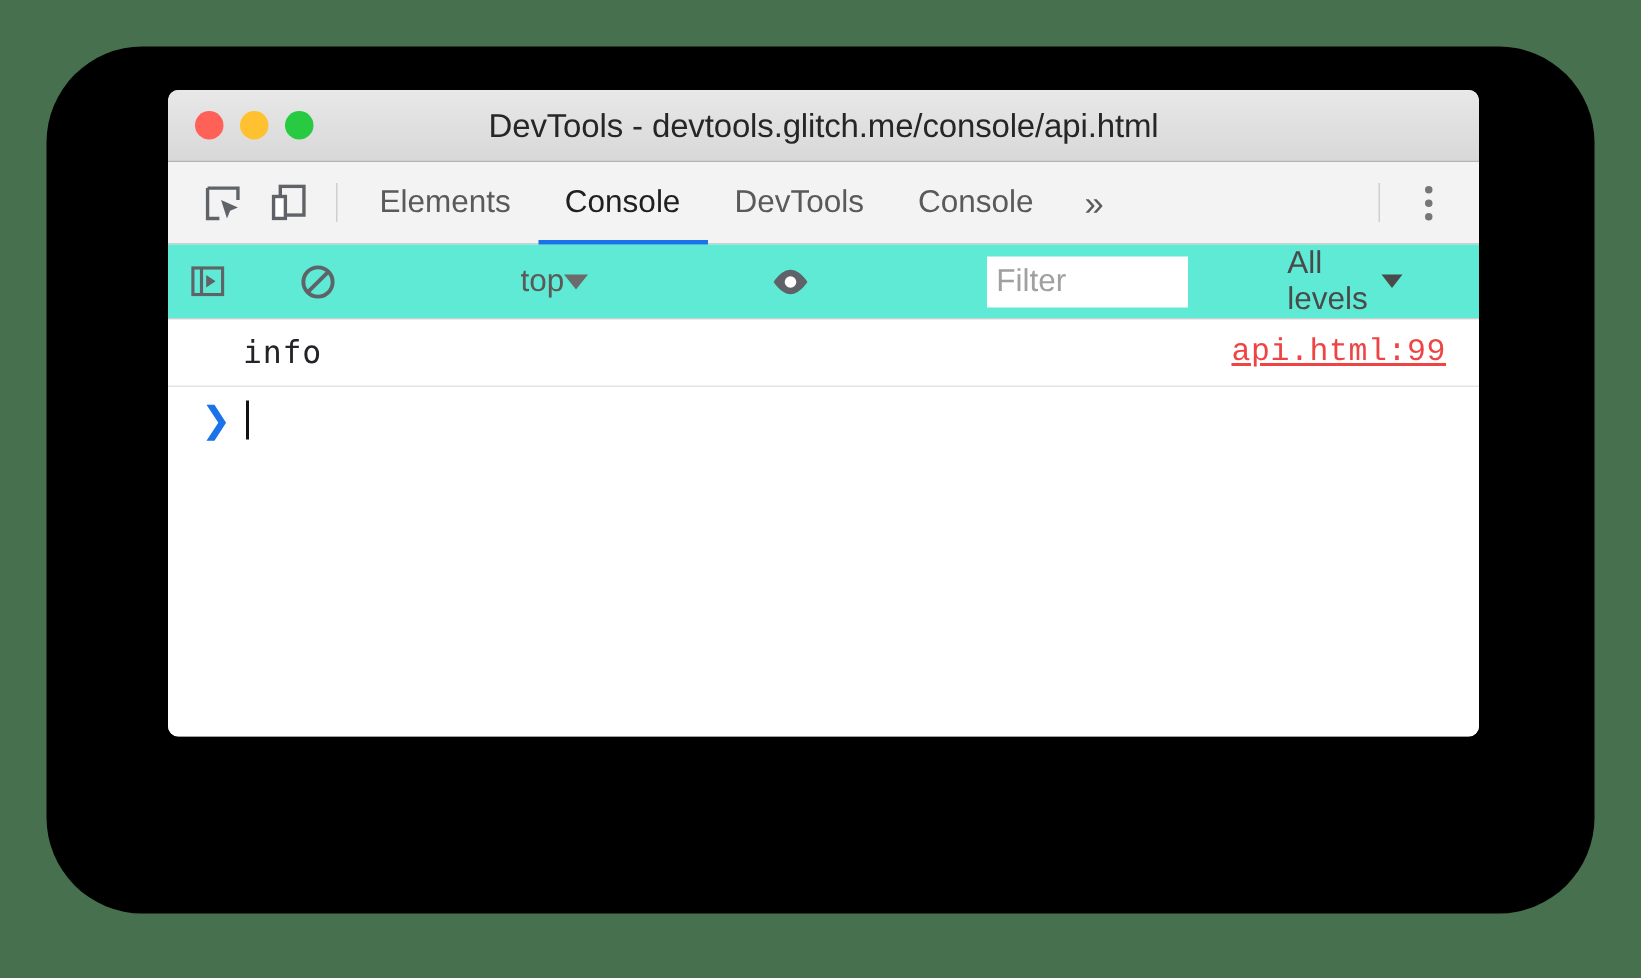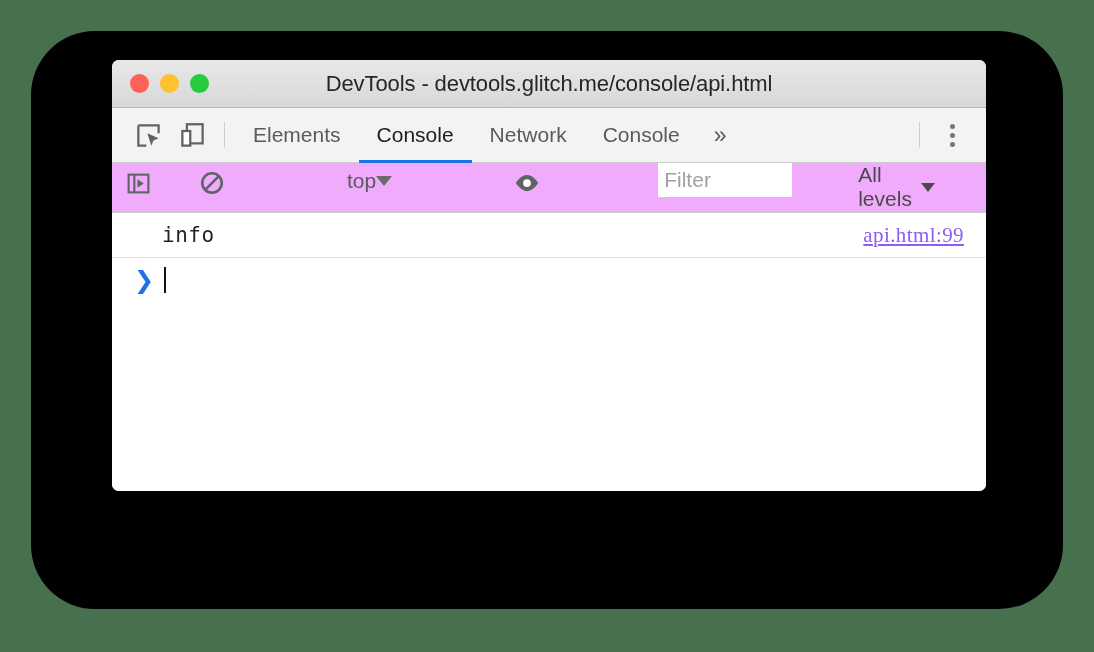--- a/index.html
+++ b/index.html
@@ -133,24 +133,24 @@
     align-items: center;
   }
   .dots i {
     width: 5px; height: 5px; border-radius: 50%;
     background: #767676; display: block;
   }
 
   
   #console-toolbar {
     height: 50px;
-    background: #f0abfc;
+    background: #5eead4;
     border-bottom: 1px solid #cdcdcd;
     display: flex;
-    align-items: flex-start;
+    align-items: center;
     padding-left: 14px;
     gap: 48px;
   }
 
   #context-select {
     display: flex;
     align-items: center;
     width: 290px;
     height: 36px;
     font-size: 21px;
@@ -213,23 +213,23 @@
 
   .msg-text {
     font-family: "DejaVu Sans Mono", monospace;
     font-size: 21px;
     color: #222428;
     letter-spacing: 0.5px;
   }
 
   .source-link {
     margin-left: auto;
-    font-family: Liberation Serif, serif;
-    font-size: 21px;
-    color: #8b5cf6;
+    font-family: Liberation Mono, monospace;
+    font-size: 21px;
+    color: #ef4444;
     text-decoration: underline;
     cursor: pointer;
     letter-spacing: 0.4px;
   }
 
   .prompt-row {
     height: 44px;
     display: flex;
     align-items: center;
     padding-left: 22px;
@@ -287,21 +287,21 @@
 
     <div class="vdivider"></div>
 
     <div class="tab">
       <span>Elements</span>
     </div>
     <div class="tab active">
       <span>Console</span>
     </div>
     <div class="tab">
-      <span>Network</span>
+      <span>DevTools</span>
     </div>
     <div class="tab">
       <span>Console</span>
     </div>
     <div class="tab more">
       <span>»</span>
     </div>
 
     <div class="spacer"></div>
 

